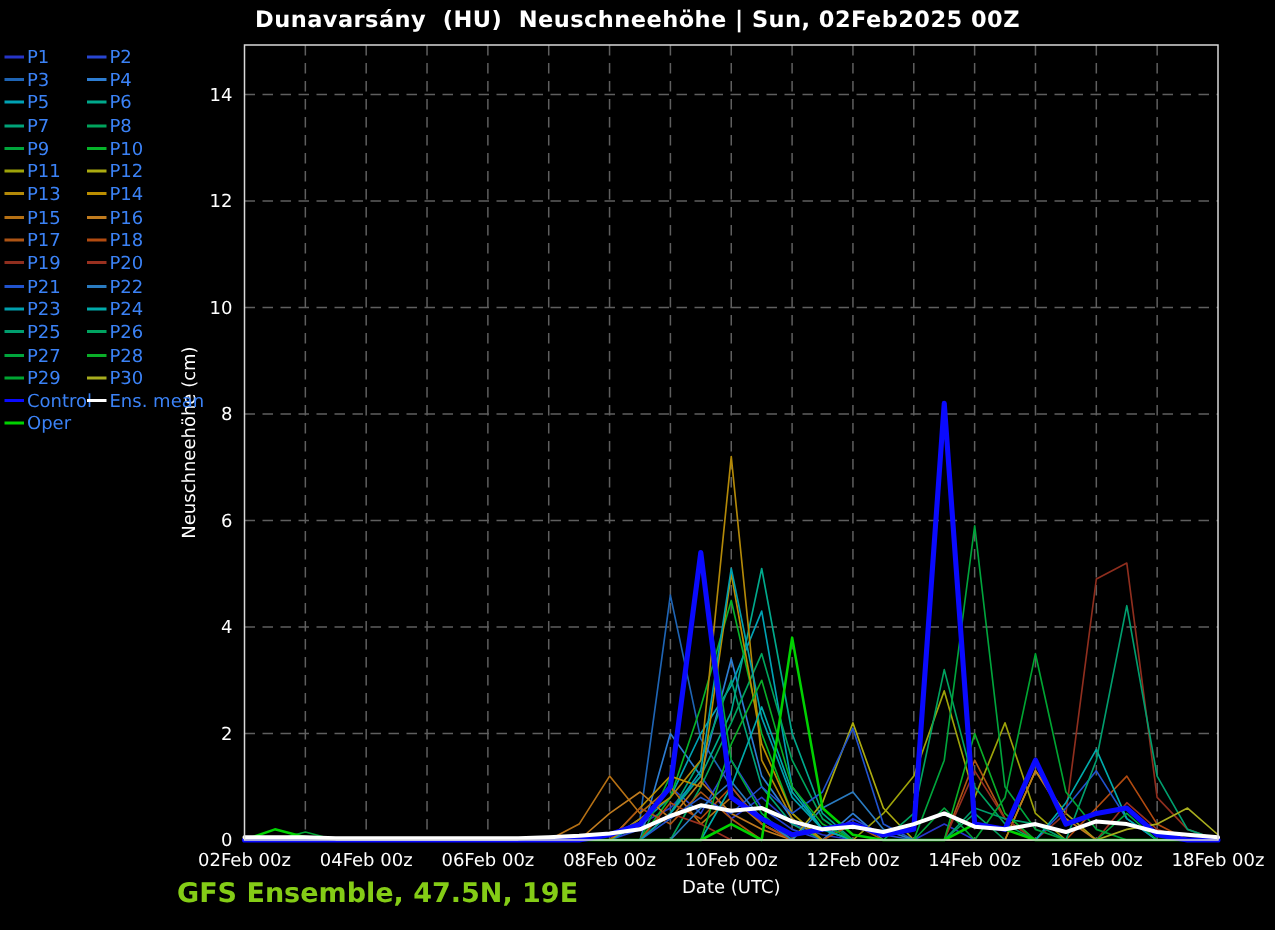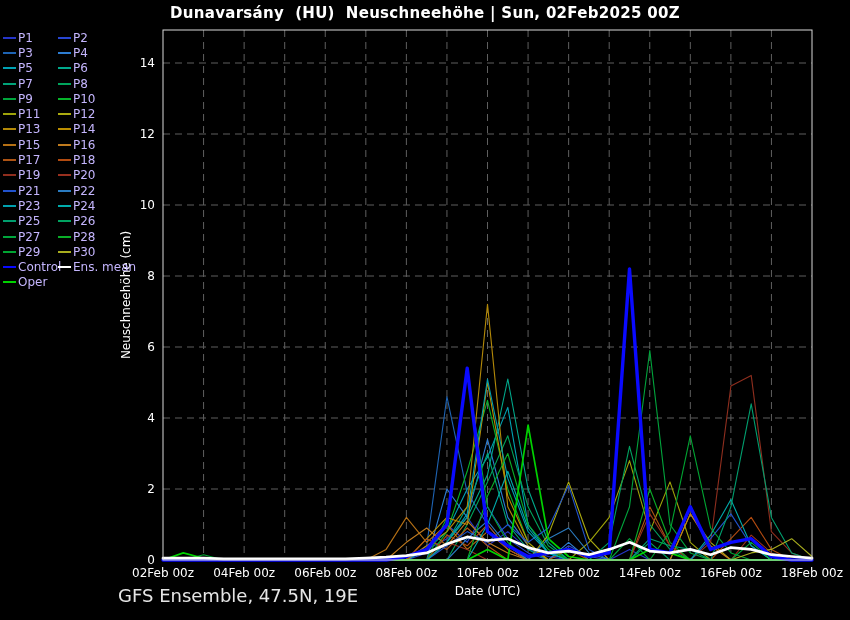--- a/index.html
+++ b/index.html
@@ -5,22 +5,22 @@
   html,body{margin:0;padding:0;background:#000;}
   .page{position:relative;width:850px;height:620px;background:#000;overflow:hidden;
         font-family:"DejaVu Sans",sans-serif;}
   .title{position:absolute;top:4px;left:0;width:850px;text-align:center;color:#fff;
          font-size:15px;font-weight:bold;white-space:pre;letter-spacing:.3px;}
   #plot{position:absolute;top:0;left:0;}
   #legend{position:absolute;top:30px;left:3px;display:grid;grid-template-columns:55px 80px;
           grid-auto-rows:15.3px;align-items:center;font-size:12px;color:#fff;}
   .leg-item{display:flex;align-items:center;white-space:nowrap;}
   .leg-line{display:inline-block;width:13px;height:2px;margin-right:2px;flex:0 0 13px;}
-  .leg-label{color:#c4b5fd;}
-  .footer-left{position:absolute;top:585px;left:118px;color:#e5e5e5;font-size:18px;}
+  .leg-label{color:#3b82f6;}
+  .footer-left{position:absolute;top:585px;left:118px;color:#84cc16;font-size:18px;font-weight:bold;}
   .footer-right{position:absolute;top:586px;left:645px;color:#dedede;font-size:20px;}
 </style>
 </head>
 <body>
 
 <div class="page">
   <svg id="plot" width="850" height="620">
       <line x1="163" x2="812" y1="489" y2="489" stroke="#5f5f5f" stroke-width="1" stroke-dasharray="7 5"></line>
       <line x1="163" x2="812" y1="418" y2="418" stroke="#5f5f5f" stroke-width="1" stroke-dasharray="7 5"></line>
       <line x1="163" x2="812" y1="347" y2="347" stroke="#5f5f5f" stroke-width="1" stroke-dasharray="7 5"></line>

